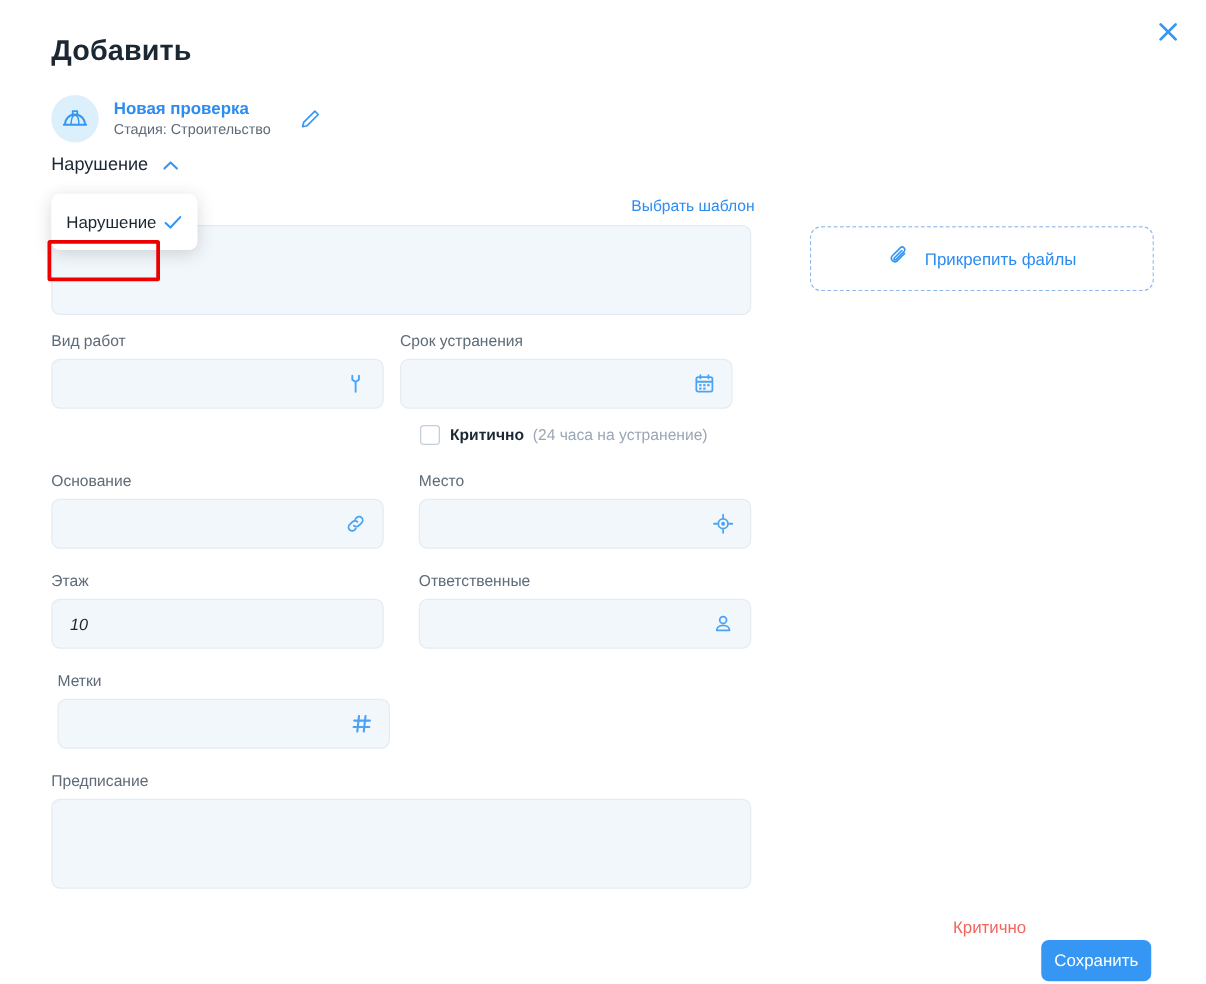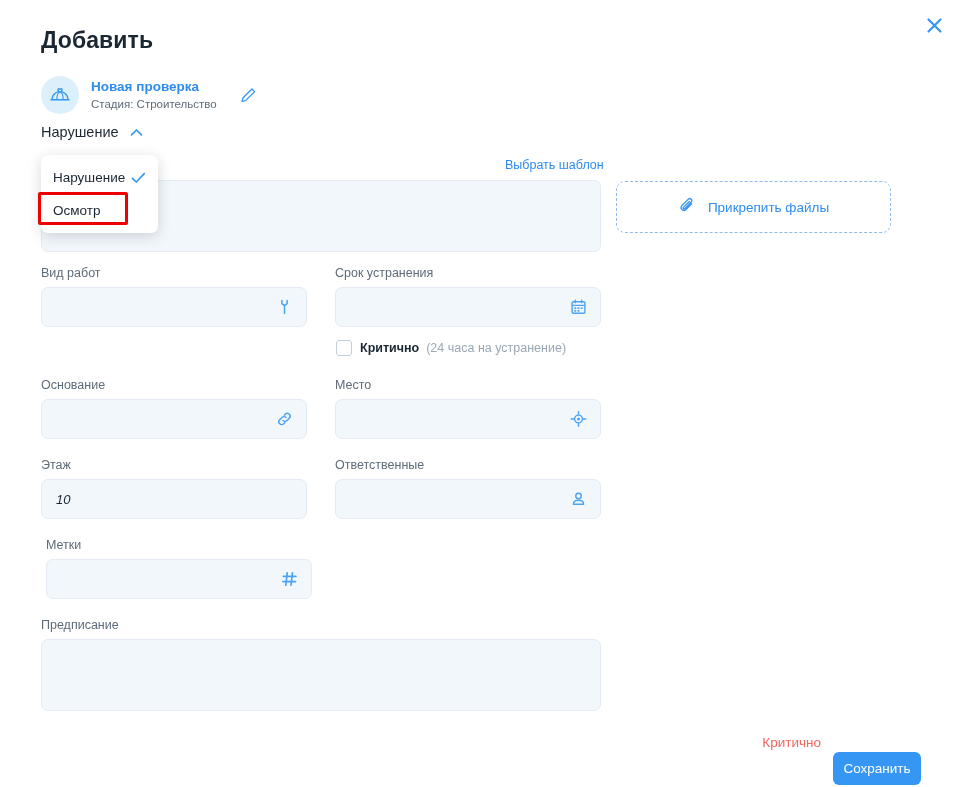--- a/index.html
+++ b/index.html
@@ -116,21 +116,21 @@
     position: absolute; right: 13px; top: 50%;
     transform: translateY(-50%);
     display: flex; align-items: center; cursor: pointer;
   }
 
   
   .desc-box { left: 41px; top: 180px; width: 560px; height: 72px; }
 
   
   .f-vid   { left: 41px;  top: 266px; width: 266px; }
-  .f-srok  { left: 335px; top: 266px; width: 266px; }
+  .f-srok  { left: 320px; top: 266px; width: 266px; }
   .f-osn   { left: 41px;  top: 378px; width: 266px; }
   .f-mesto { left: 335px; top: 378px; width: 266px; }
   .f-etazh { left: 41px;  top: 458px; width: 266px; }
   .f-otv   { left: 335px; top: 458px; width: 266px; }
   .f-metki { left: 46px;  top: 538px; width: 266px; }
   .f-pred  { left: 41px;  top: 618px; width: 560px; }
   .h40 { height: 40px; font-style: italic; }
   .h72 { height: 72px; }
 
   
@@ -148,21 +148,21 @@
   .crit-strong {
     font-size: 12.5px; font-weight: bold; color: #1b2733;
     margin-left: 8px;
   }
   .crit-note {
     font-size: 12.5px; color: #9aa7b4; margin-left: 7px;
   }
 
   
   .attach {
-    position: absolute; left: 616px; top: 181px;
+    position: absolute; left: 648px; top: 181px;
     width: 275px; height: 52px;
     border: 1.6px dashed #8fb9e8;
     border-radius: 9px;
     display: flex; align-items: center; justify-content: center;
     cursor: pointer;
   }
   .attach-label {
     font-size: 13.5px; color: #2d8cf0; margin-left: 11px;
   }
 
@@ -227,23 +227,20 @@
 
   <div class="dropdown">
     <div class="dd-item">
       <span>Нарушение</span>
       <span class="tick">
         <svg width="15" height="12" viewBox="0 0 15 12">
           <path d="M1.5 6.4 5.3 10 13.2 1.7" fill="none" stroke="#3596f3" stroke-width="1.7" stroke-linecap="round" stroke-linejoin="round"></path>
         </svg>
       </span>
     </div>
-    <div class="dd-item">
-      <span>Осмотр</span>
-    </div>
   </div>
   <div class="hl-box"></div>
 
   <div class="tpl-link">Выбрать шаблон</div>
 
   <div class="field desc-box">
     <div class="fbox" style="height:72px;align-items:flex-start;">
       <span class="fval" style="padding-top:11px;"></span>
     </div>
   </div>

